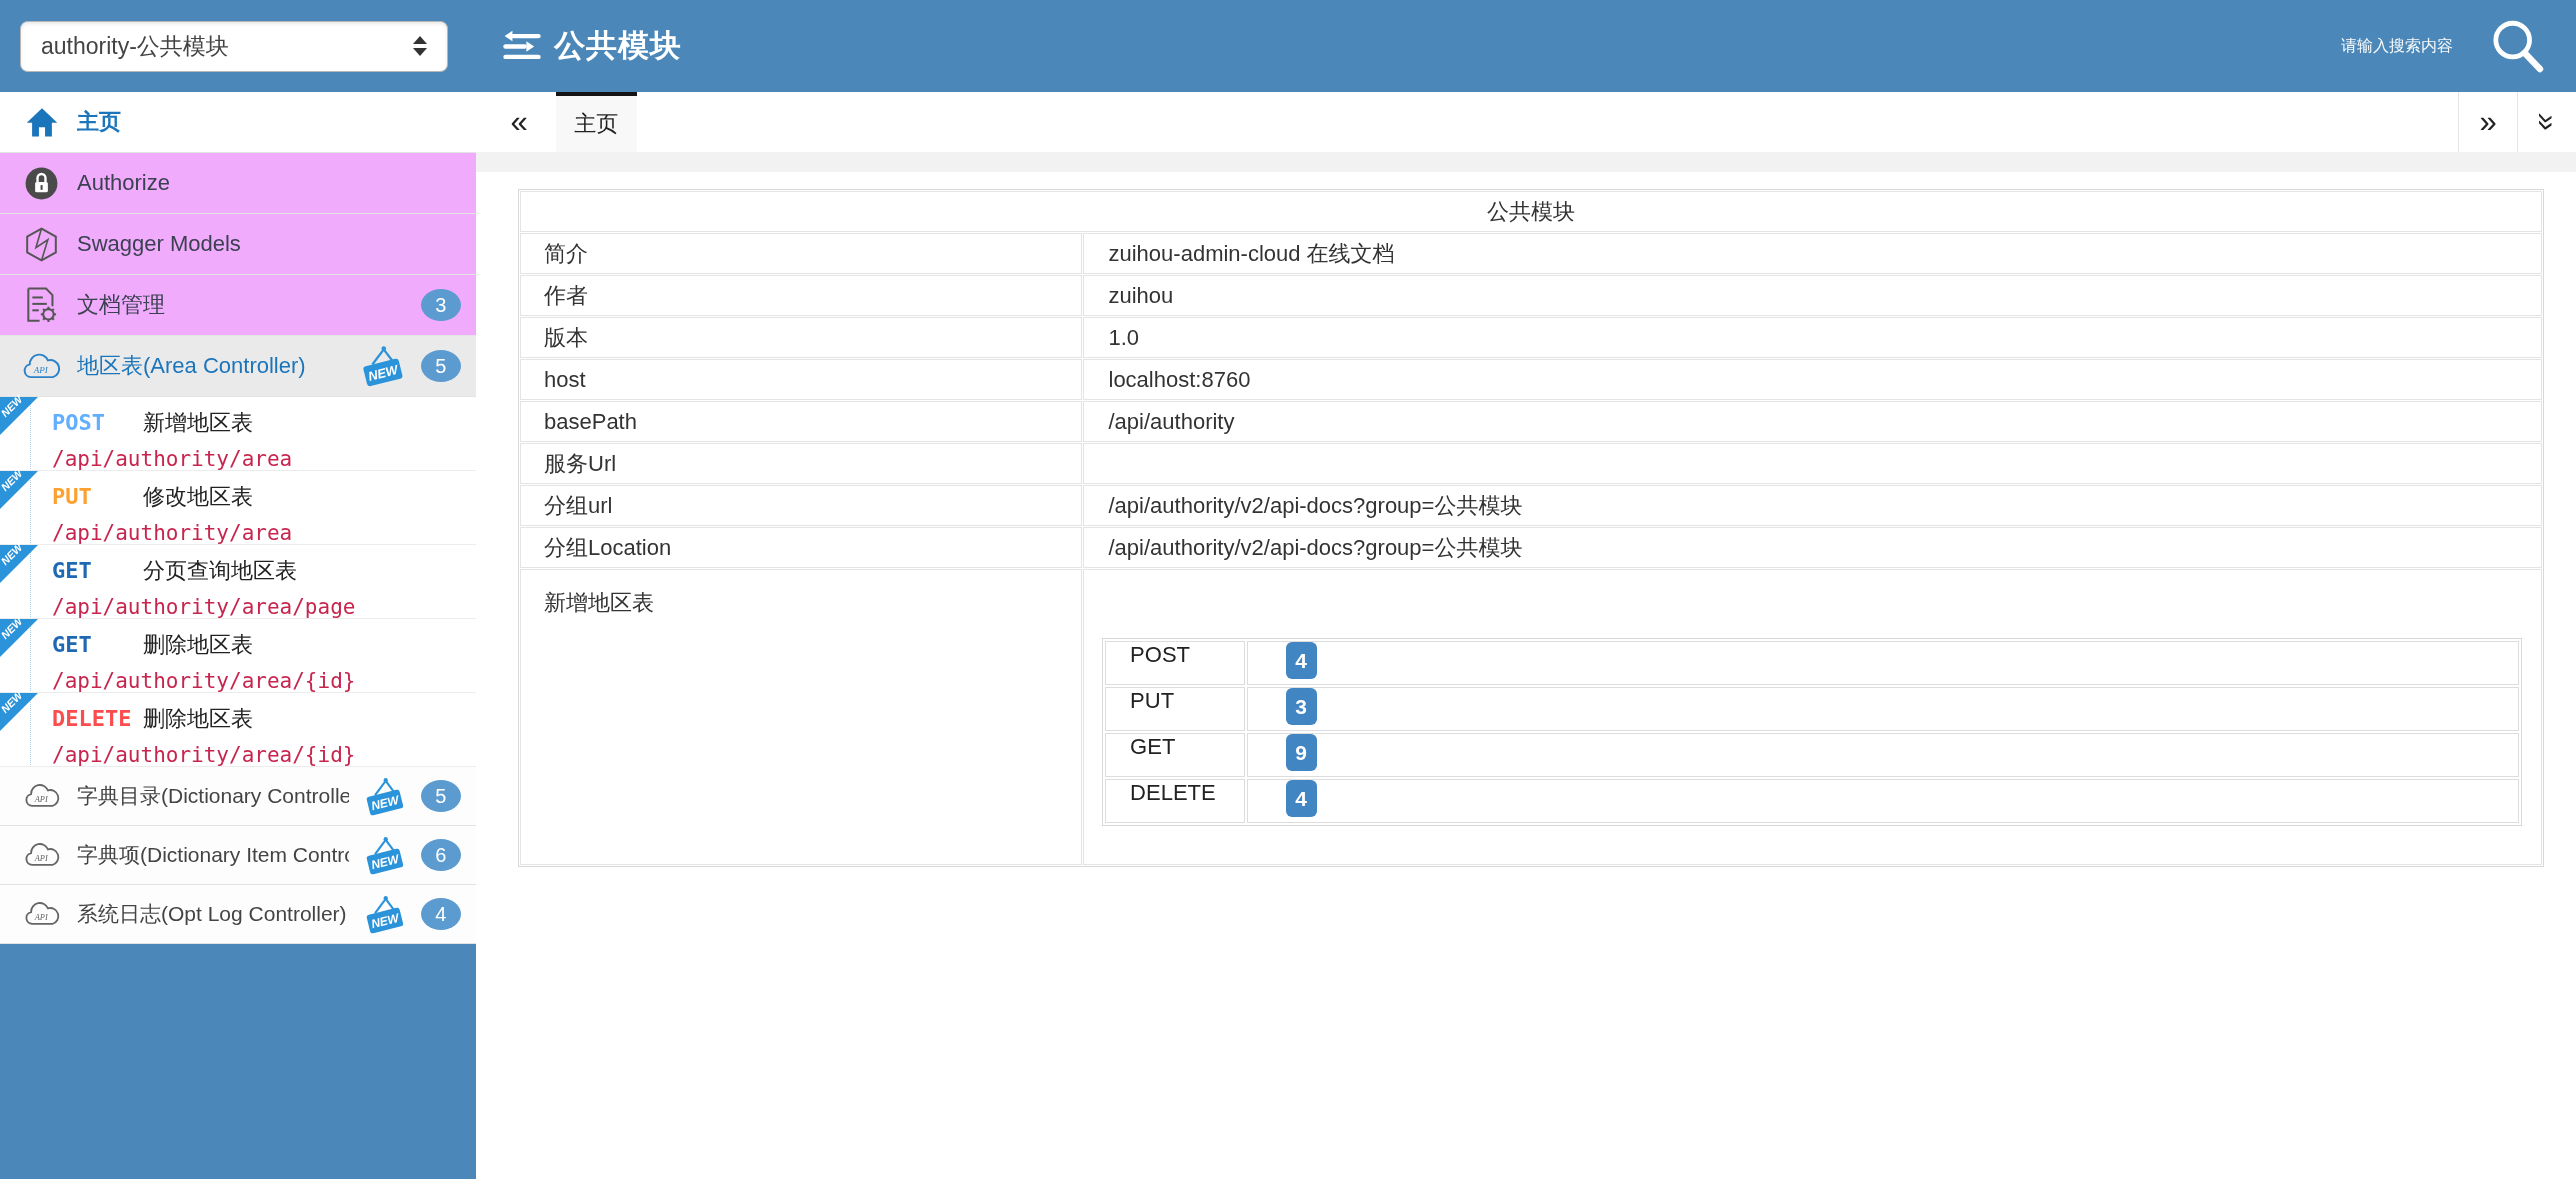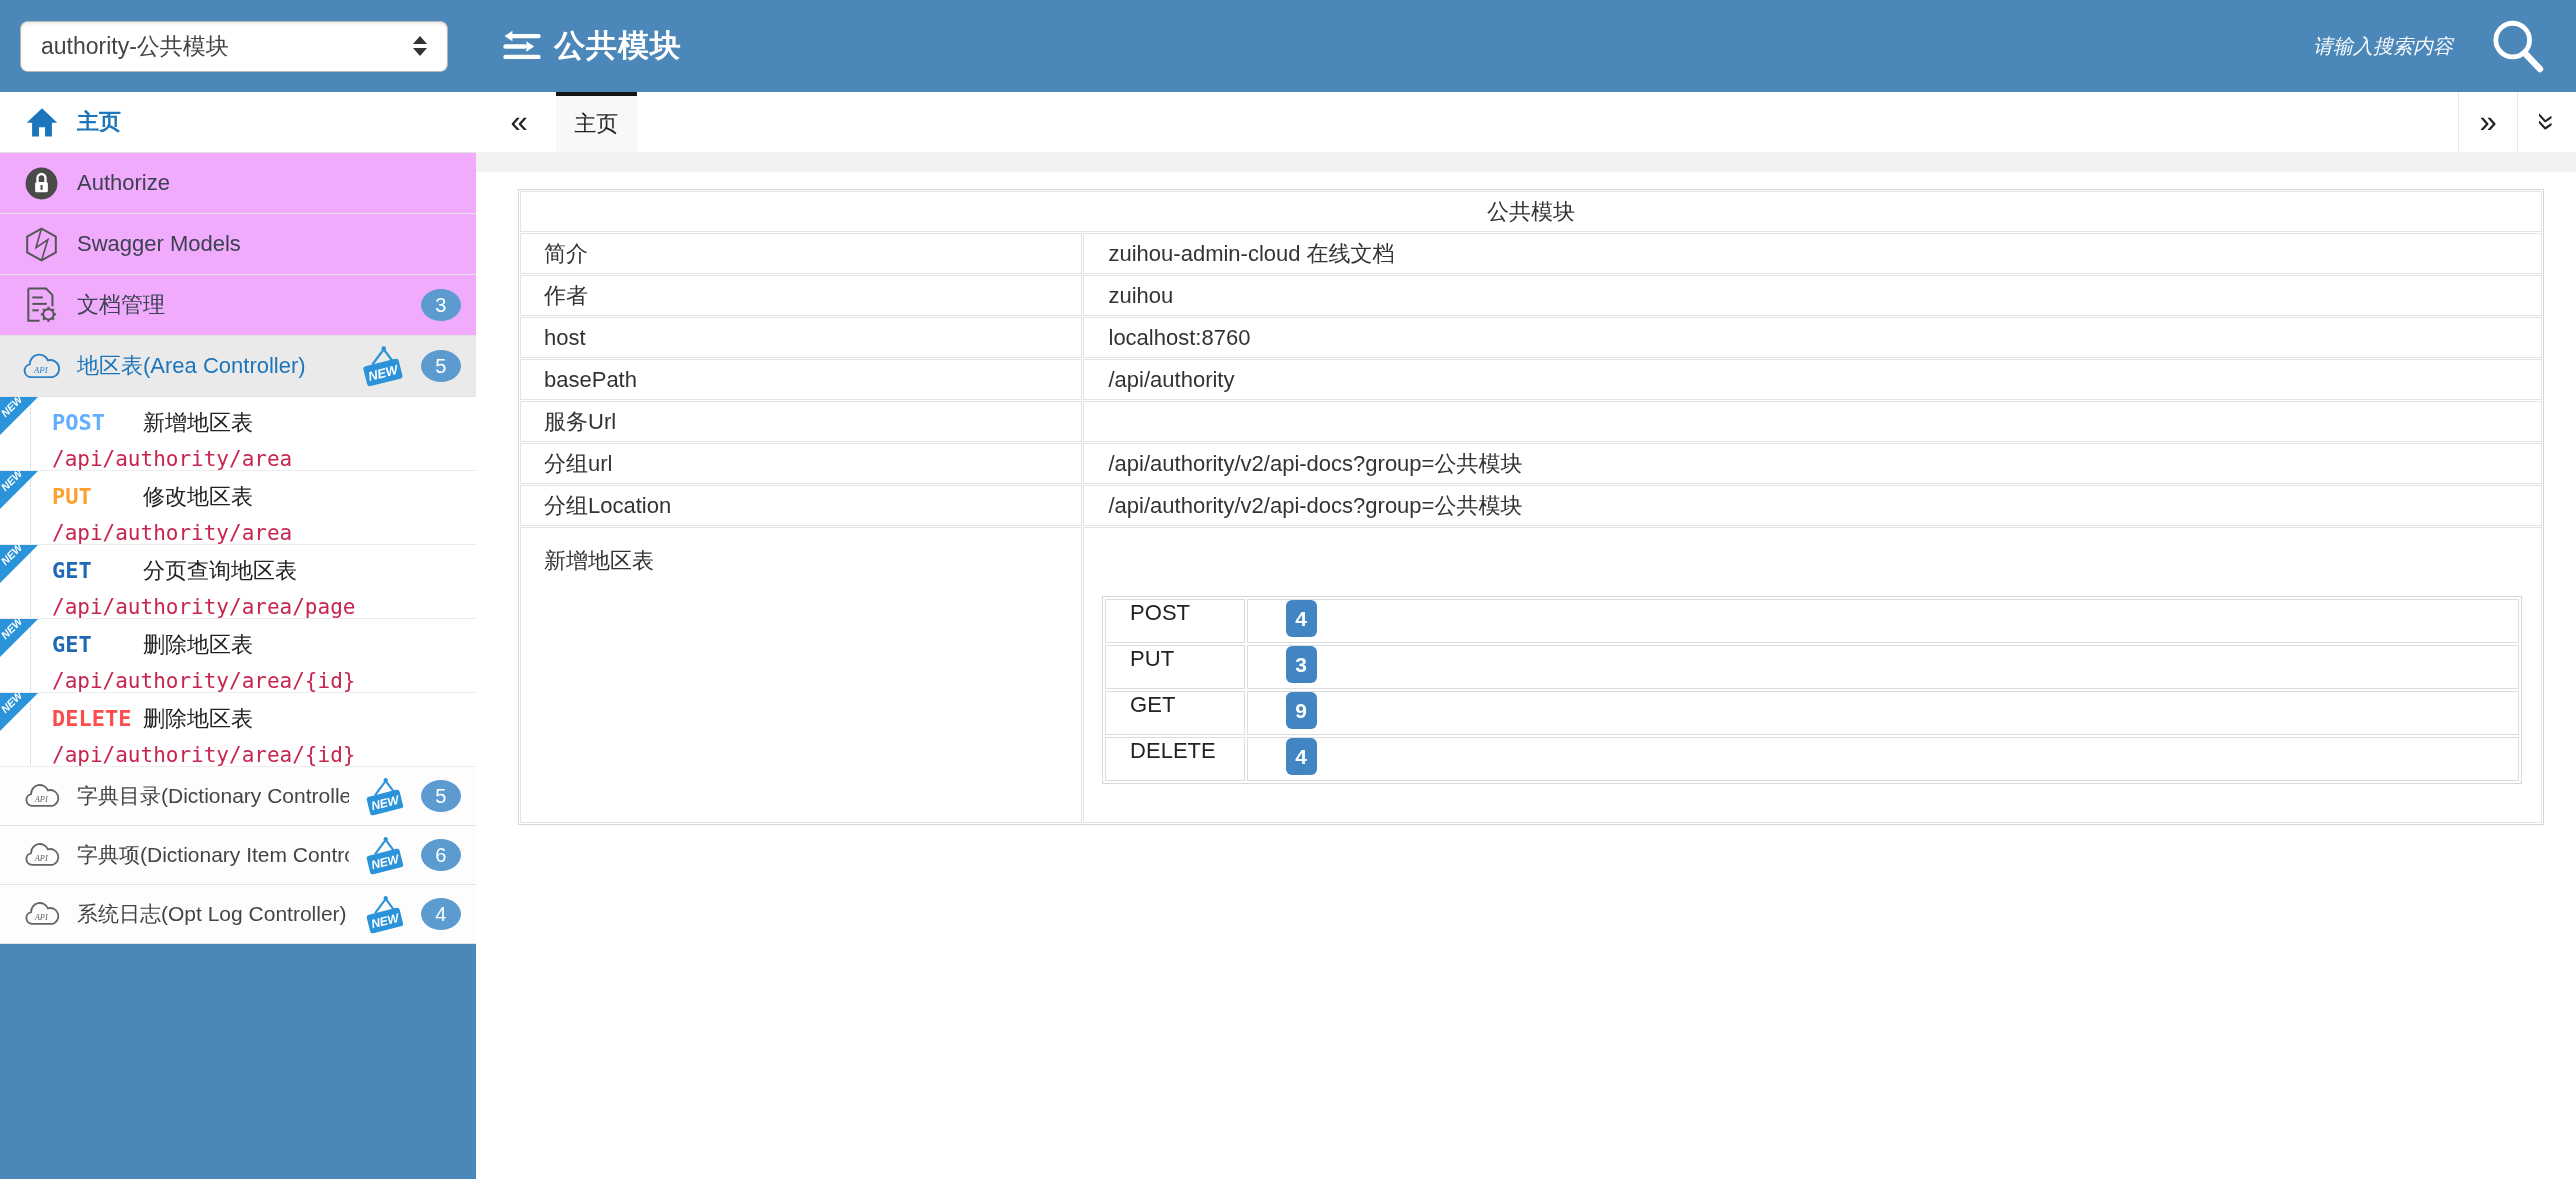--- a/index.html
+++ b/index.html
@@ -20,21 +20,21 @@
     border:1.5px solid #b6b6b6;border-radius:7.7px;display:flex;align-items:center;
     padding:0 20px;cursor:pointer;box-shadow:inset 0 2.3px 3.1px rgba(0,0,0,.08);}
   .group-select .sel-text{font-size:23px;color:#444;flex:1;white-space:nowrap;overflow:hidden;}
   .sel-arrows{display:flex;flex-direction:column;gap:4.6px;align-items:center;}
   .sel-arrows i{display:block;width:0;height:0;border-left:7px solid transparent;border-right:7px solid transparent;}
   .sel-arrows .up{border-bottom:8.4px solid #333;}
   .sel-arrows .down{border-top:8.4px solid #333;}
   .brand{display:flex;align-items:center;margin-left:54px;gap:12.3px;}
   .brand .title{font-size:31px;font-weight:bold;color:#fff;letter-spacing:0.8px;}
   .searchbar{margin-left:auto;display:flex;align-items:center;gap:34px;padding-right:28px;}
-  .search-ph{font-size:20px;color:rgba(255,255,255,.96);cursor:text;font-style:italic;}
+  .search-ph{font-size:16px;color:rgba(255,255,255,.96);cursor:text;}
 
   
   .sidebar{position:absolute;left:0;top:92px;width:476px;height:1091px;background:#fff;}
   .menu-item{height:61px;display:flex;align-items:center;padding:0 15.3px 0 20px;
     border-bottom:0.8px solid #e3e3e3;background:#f0abfc;cursor:pointer;gap:14px;}
   .menu-item .lbl{font-size:22px;color:#3b4151;flex:1;white-space:nowrap;overflow:hidden;}
   .menu-item.home{background:#fff;}
   .menu-item.home .lbl{color:var(--active-blue);font-weight:bold;}
   .menu-item.selected{background:#eaeaea;}
   .menu-item.selected .lbl{color:var(--active-blue);}
@@ -342,20 +342,24 @@
           <tr>
         <td class="caption" colspan="2">公共模块</td>
       </tr>
       <tr>
         <td class="k">简介</td>
         <td class="v">zuihou-admin-cloud 在线文档</td>
       </tr>
       <tr>
         <td class="k">作者</td>
         <td class="v">zuihou</td>
+      </tr>
+      <tr>
+        <td class="k">版本</td>
+        <td class="v">1.0</td>
       </tr>
       <tr>
         <td class="k">host</td>
         <td class="v">localhost:8760</td>
       </tr>
       <tr>
         <td class="k">basePath</td>
         <td class="v">/api/authority</td>
       </tr>
       <tr>

